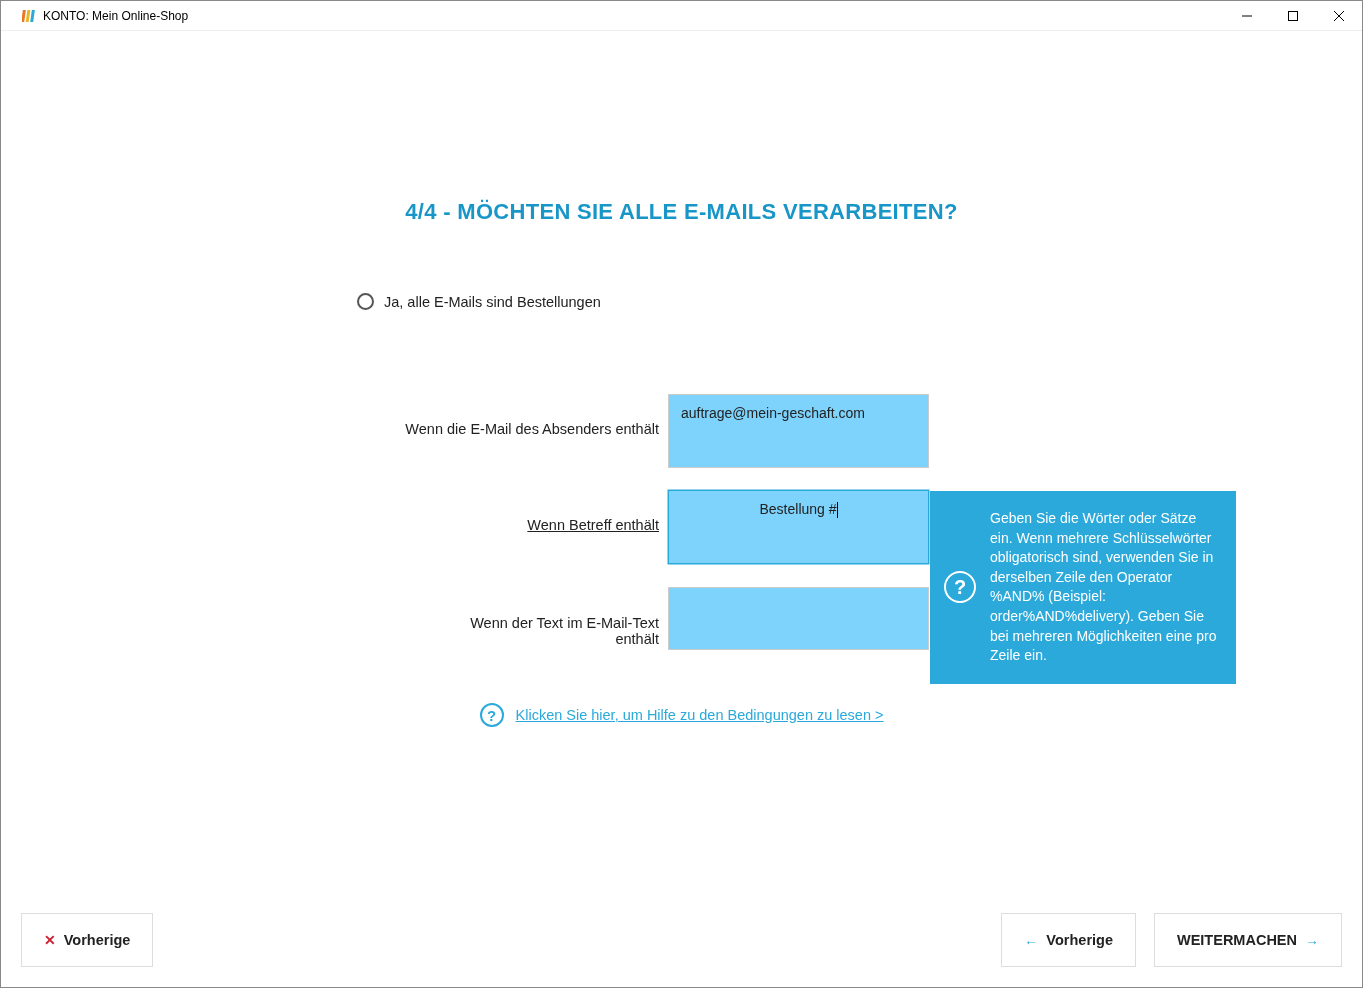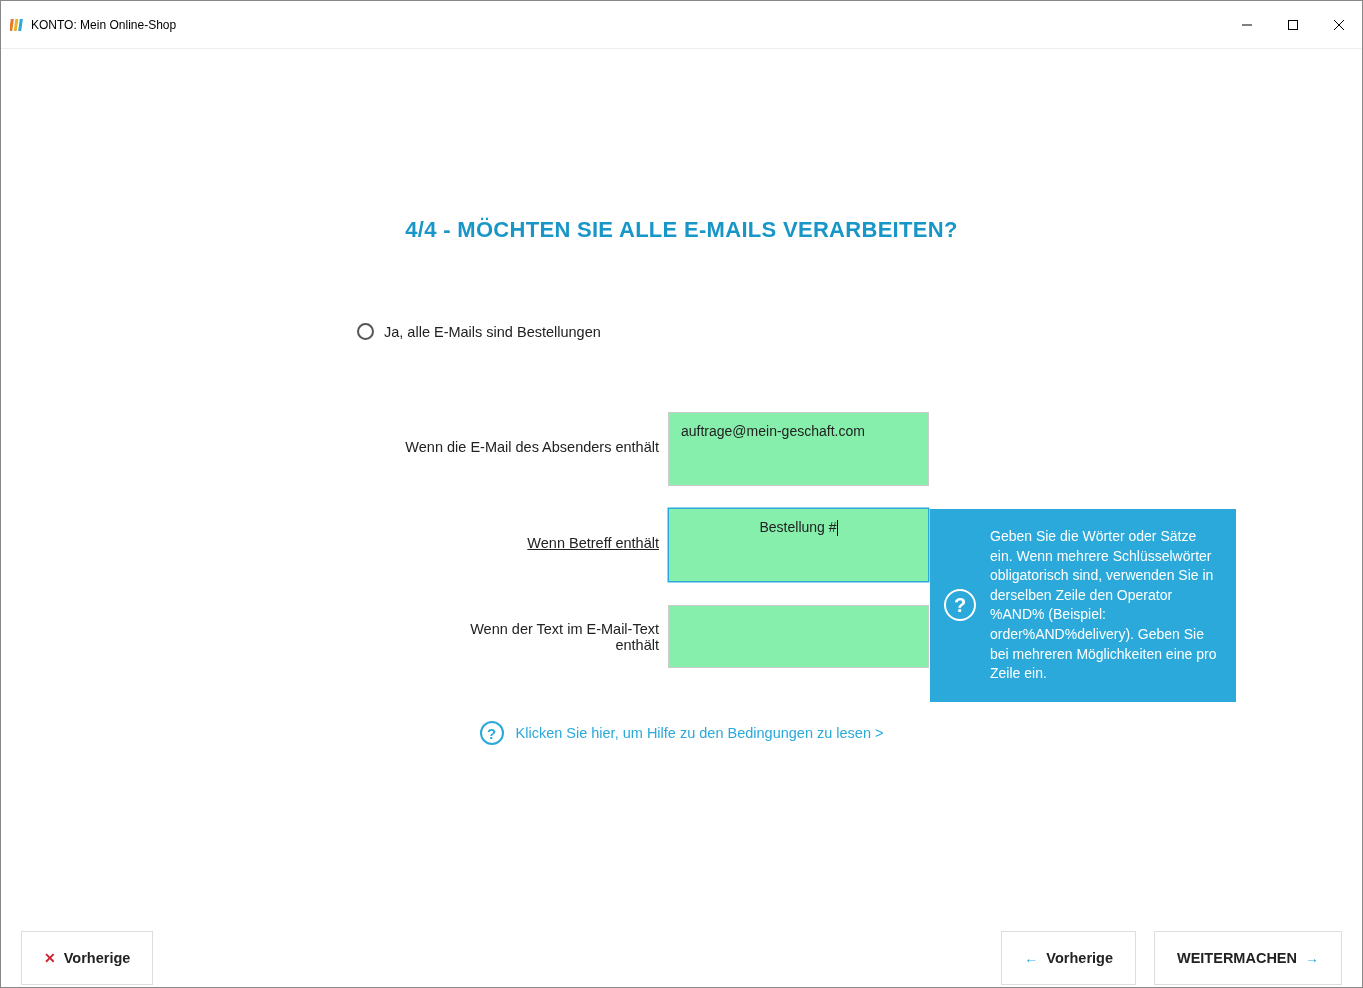--- a/index.html
+++ b/index.html
@@ -6,24 +6,24 @@
     body {
       font-family: "Segoe UI", Tahoma, sans-serif;
       background: #fff;
       width: 1363px;
       height: 988px;
       position: relative;
       border: 1px solid #888;
       overflow: hidden;
     }
     .titlebar {
-      height: 48px;
-      display: flex;
-      align-items: center;
-      padding: 0 0 0 8px;
+      height: 30px;
+      display: flex;
+      align-items: center;
+      padding: 0 0 0 20px;
       background: #fff;
       border-bottom: 1px solid #eee;
     }
     .titlebar-icon {
       width: 16px; height: 16px; margin-right: 6px;
       display: inline-flex; align-items: center; justify-content: center;
     }
     .titlebar-icon svg { width: 14px; height: 14px; }
     .titlebar-title { font-size: 12px; color: #000; flex: 1; }
     .win-controls { display: flex; }
@@ -52,59 +52,59 @@
     .radio-row {
       position: absolute;
       left: 356px;
       display: flex;
       align-items: center;
       gap: 10px;
       font-size: 14.5px;
       color: #222;
       cursor: pointer;
     }
-    .radio-row.r1 { top: 274px; }
+    .radio-row.r1 { top: 262px; }
     .radio-row.r2 { top: 324px; }
     .radio-outer {
       width: 17px; height: 17px; border: 2px solid #555; border-radius: 50%;
       display: inline-flex; align-items: center; justify-content: center;
       flex-shrink: 0;
     }
     .radio-inner {
       width: 9px; height: 9px; border-radius: 50%; background: #333;
     }
     .field-label {
       font-size: 14.5px;
       color: #222;
       text-align: right;
     }
     .textarea {
       position: absolute;
       left: 667px;
       width: 261px;
       border: 1px solid #ccc;
-      background: #86efac;
+      background: #7dd3fc;
       padding: 10px 12px;
       font-size: 14px;
       font-family: inherit;
       resize: none;
       outline: none;
       color: #222;
     }
     .textarea.focused {
       border: 1px solid #2aa9da;
       box-shadow: 0 0 0 0.5px #2aa9da;
     }
     .ta1 { top: 363px; height: 74px; }
     .ta2 { top: 459px; height: 74px; text-align: center; }
     .ta3 { top: 556px; height: 63px; }
 
     .label1 { position: absolute; top: 390px; left: 398px; width: 260px; }
     .label2 { position: absolute; top: 486px; left: 521px; width: 137px; text-decoration: underline; }
-    .label3 { position: absolute; top: 572px; left: 422px; width: 236px; }
+    .label3 { position: absolute; top: 584px; left: 422px; width: 236px; }
 
     .tooltip {
       position: absolute;
       top: 460px;
       left: 929px;
       width: 306px;
       background: #2aa9da;
       color: #fff;
       padding: 18px 18px 18px 60px;
       font-size: 14px;
@@ -132,20 +132,21 @@
       gap: 12px;
     }
     .help-icon {
       width: 24px; height: 24px; border: 2px solid #2aa9da; border-radius: 50%;
       display: flex; align-items: center; justify-content: center;
       color: #2aa9da; font-weight: bold; font-size: 15px;
     }
     .help-link {
       color: #2aa9da;
       font-size: 14.5px;
+      text-decoration: underline;
       cursor: pointer;
     }
 
     .footer {
       position: absolute;
       bottom: 0; left: 0; right: 0;
       height: 95px;
       padding: 0 20px;
       display: flex;
       align-items: center;

